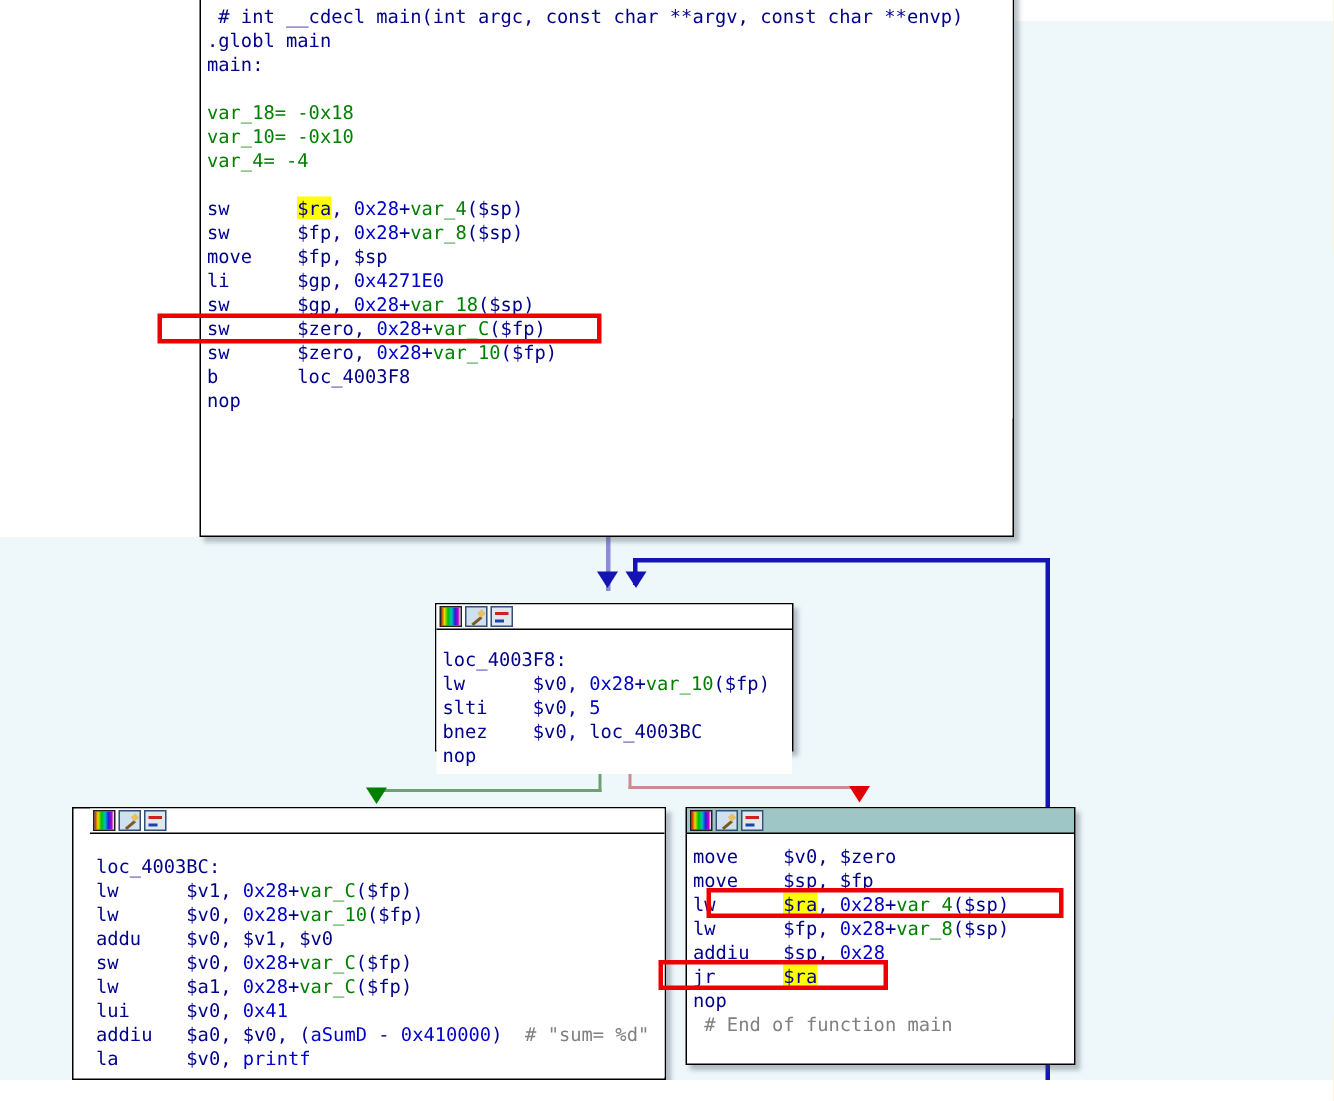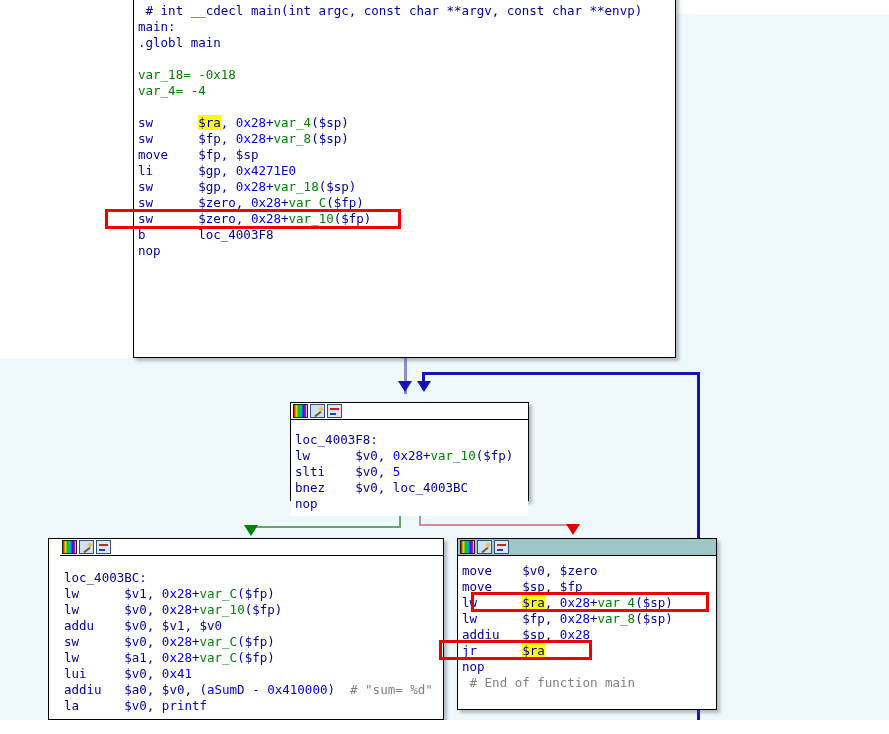--- a/index.html
+++ b/index.html
@@ -226,24 +226,25 @@
   <div class="arrow arrow-green" style="left:244px; top:525px;"></div>
 
   <div class="edge edge-red" style="left:419px; top:510px; width:2px; height:16px;"></div>
   <div class="edge edge-red" style="left:419px; top:524px; width:155px; height:2px;"></div>
   <div class="edge edge-red" style="left:572px; top:524px; width:2px; height:8px;"></div>
   <div class="arrow arrow-red" style="left:566px; top:524px;"></div>
 
   <div class="node" id="node-entry" style="left:133px; top:-18px; width:543px; height:376px;">
     <div class="node-body" style="padding-top:20px;">
       <div class="asm-line"><span class="t-cmt" style="color:#00008b;"> # int __cdecl main(int argc, const char **argv, const char **envp)</span></div>
+      <div class="asm-line"><span class="t-mnem">.globl main</span></div>
       <div class="asm-line"><span class="t-mnem">main:</span></div>
-      <div class="asm-line"><span class="t-mnem">.globl main</span></div>
       <div class="asm-line blank-line"></div>
       <div class="asm-line"><span class="t-var">var_18= </span><span class="t-var">-0x18</span></div>
+      <div class="asm-line"><span class="t-var">var_10= </span><span class="t-var">-0x10</span></div>
       <div class="asm-line"><span class="t-var">var_4= </span><span class="t-var">-4</span></div>
       <div class="asm-line blank-line"></div>
 
       <div class="asm-line"><span class="t-mnem mn">sw      </span><span class="op hl-ra"><span class="t-hl">$ra</span>, <span class="t-num">0x28</span>+<span class="t-var">var_4</span>(<span class="t-reg">$sp</span>)</span></div>
       <div class="asm-line"><span class="t-mnem mn">sw      </span><span class="op"><span class="t-reg">$fp</span>, <span class="t-num">0x28</span>+<span class="t-var">var_8</span>(<span class="t-reg">$sp</span>)</span></div>
       <div class="asm-line"><span class="t-mnem mn">move    </span><span class="op"><span class="t-reg">$fp</span>, <span class="t-reg">$sp</span></span></div>
       <div class="asm-line"><span class="t-mnem mn">li      </span><span class="op"><span class="t-reg">$gp</span>, <span class="t-num">0x4271E0</span></span></div>
       <div class="asm-line"><span class="t-mnem mn">sw      </span><span class="op"><span class="t-reg">$gp</span>, <span class="t-num">0x28</span>+<span class="t-var">var_18</span>(<span class="t-reg">$sp</span>)</span></div>
       <div class="asm-line"><span class="t-mnem mn">sw      </span><span class="op"><span class="t-reg">$zero</span>, <span class="t-num">0x28</span>+<span class="t-var">var_C</span>(<span class="t-reg">$fp</span>)</span></div>
       <div class="asm-line"><span class="t-mnem mn">sw      </span><span class="op"><span class="t-reg">$zero</span>, <span class="t-num">0x28</span>+<span class="t-var">var_10</span>(<span class="t-reg">$fp</span>)</span></div>

